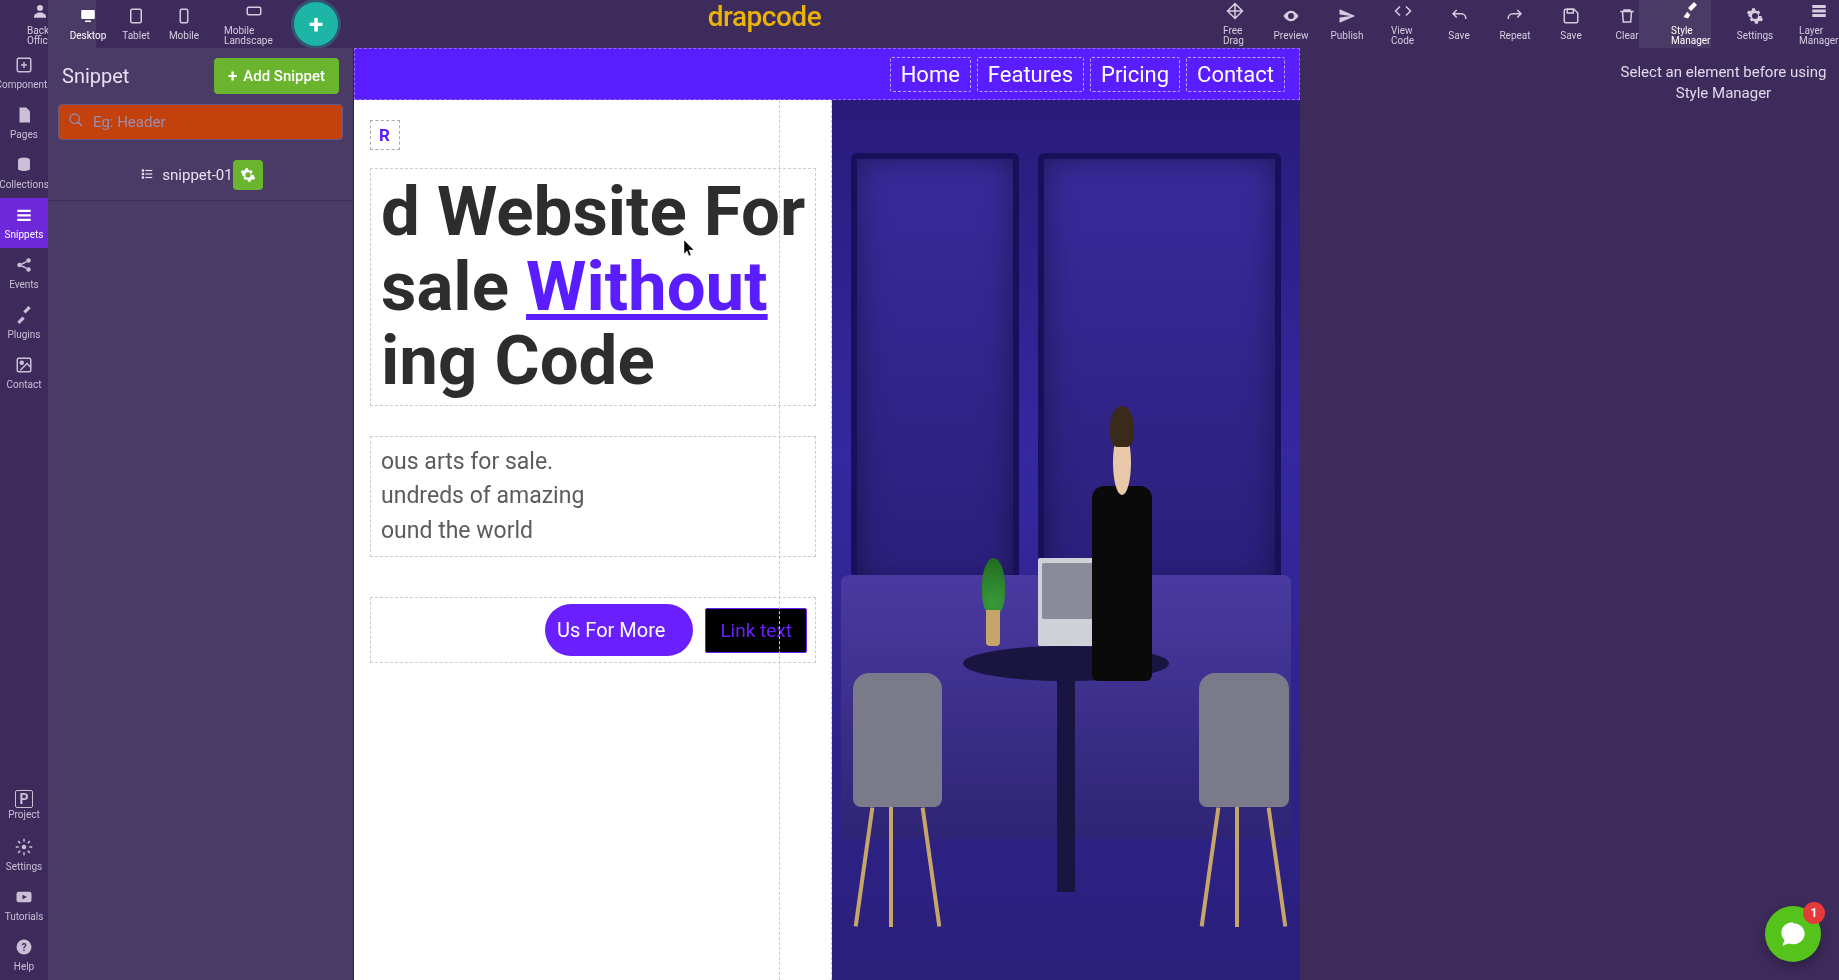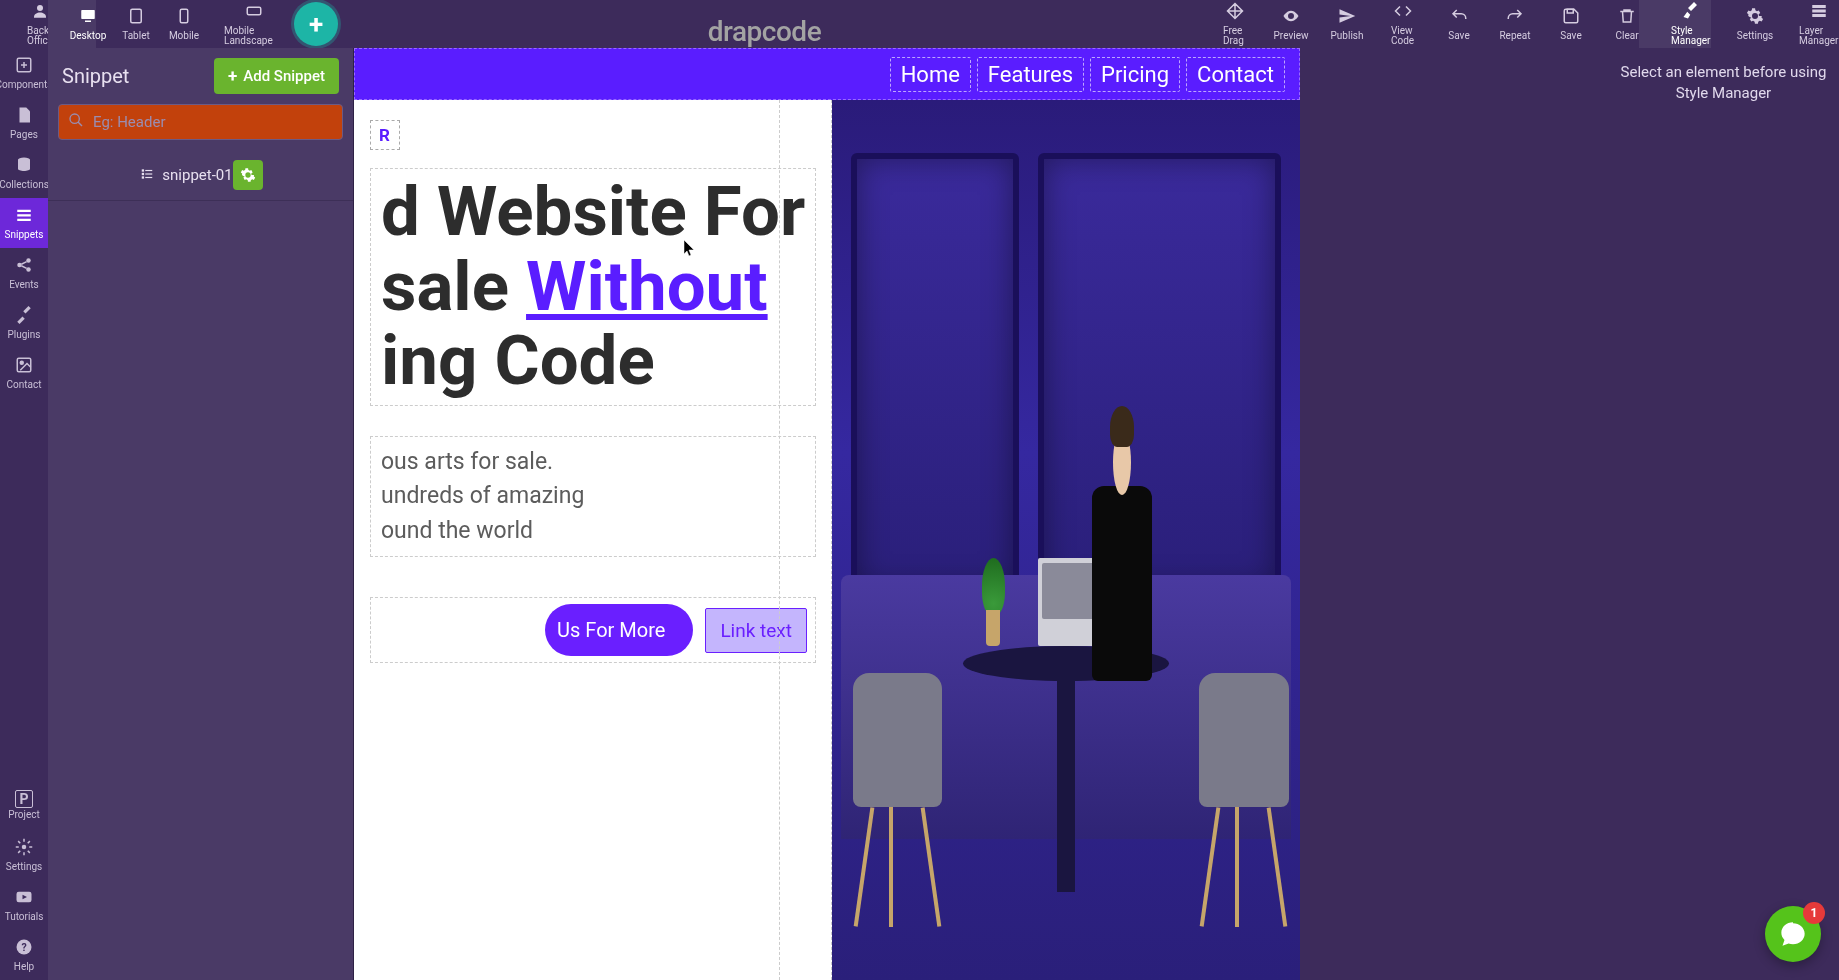--- a/index.html
+++ b/index.html
@@ -12,21 +12,21 @@
 .device-group { display: flex; }
 .tb-item { width: 48px; display: flex; flex-direction: column; align-items: center; justify-content: center; cursor: pointer; color: #d5cce0; font-size: 10px; gap: 2px; padding-left: 32px; }
 .tb-item.wide { width: 92px; }
 .tb-item.active { background: #4a3a66; color: #fff; }
 .tb-item .icon { font-size: 18px; }
 .tb-label { font-size: 10px; line-height: 1; }
 
 .add-global { width: 44px; height: 44px; border-radius: 50%; background: #1db5a6; display: flex; align-items: center; justify-content: center; margin-left: 10px; align-self: center; cursor: pointer; box-shadow: 0 0 0 3px rgba(29,181,166,0.3); }
 .add-global .plus { color: #fff; font-size: 26px; font-weight: bold; }
 
-.brand { flex: 1; display: flex; align-items: flex-end; justify-content: center; font-size: 28px; font-weight: 500; color: #a3a3a3; letter-spacing: -0.5px; }
+.brand { flex: 1; display: flex; align-items: flex-start; justify-content: center; font-size: 28px; font-weight: 500; color: #eab308; letter-spacing: -0.5px; }
 
 .top-actions { display: flex; }
 .top-actions .tb-item { width: 56px; }
 .top-actions .tb-item.wide { width: 72px; }
 .top-actions .tb-item.active { background: #4a3a66; }
 
 
 .body { flex: 1; display: flex; min-height: 0; }
 
 
@@ -70,21 +70,21 @@
 
 .headline-box { border: 1px dashed #ccc; padding: 6px 10px; }
 .headline { font-size: 69px; font-weight: 700; line-height: 1.08; color: #2d2d2d; white-space: nowrap; }
 .headline .accent { color: #5a1dff; text-decoration: underline; }
 
 .sub-box { border: 1px dashed #ccc; padding: 8px 10px; margin-top: 30px; }
 .subtext { color: #5c5c5c; font-size: 23px; line-height: 1.5; white-space: nowrap; }
 
 .cta-row { display: flex; align-items: center; gap: 12px; margin-top: 40px; border: 1px dashed #ccc; padding: 6px 8px; justify-content: flex-end; }
 .cta-primary { background: #6a1fff; color: #fff; border: none; border-radius: 28px; padding: 14px 28px 14px 12px; font-size: 20px; cursor: pointer; }
-.cta-link { border: 1px solid #6a1fff; color: #6a1fff; background: #c4b5fd; padding: 10px 14px; font-size: 19px; cursor: pointer; border-radius: 2px; }
+.cta-link { border: 1px solid #6a1fff; color: #6a1fff; background: #000000; padding: 10px 14px; font-size: 19px; cursor: pointer; border-radius: 2px; }
 
 .col-divider { position: absolute; right: 0; top: 0; bottom: 0; width: 1px; border-right: 1px dashed #ccc; }
 .col-divider-left { position: absolute; right: 52px; top: 0; bottom: 0; width: 1px; border-right: 1px dashed #ccc; }
 
 
 .hero-scene { position: absolute; inset: 0; background: linear-gradient(180deg, #2a1b7a 0%, #3528a0 40%, #2a1f7a 100%); }
 .wall-panel { position: absolute; top: 6%; left: 4%; right: 60%; height: 50%; border: 6px solid #1a0f5a; border-radius: 6px; background: linear-gradient(180deg, #3a2a9b, #2a1f7a); box-shadow: inset 0 0 30px rgba(0,0,0,0.4); }
 .wall-panel2 { position: absolute; top: 6%; left: 44%; right: 4%; height: 50%; border: 6px solid #1a0f5a; border-radius: 6px; background: linear-gradient(180deg, #3a2a9b, #2a1f7a); box-shadow: inset 0 0 30px rgba(0,0,0,0.4); }
 .sofa { position: absolute; bottom: 16%; left: 2%; right: 2%; height: 30%; background: linear-gradient(180deg, #4a3aa0, #2f2475); border-radius: 8px 8px 0 0; }
 .tabletop { position: absolute; bottom: 34%; left: 28%; width: 44%; height: 4%; background: #1a1540; border-radius: 50%; }

